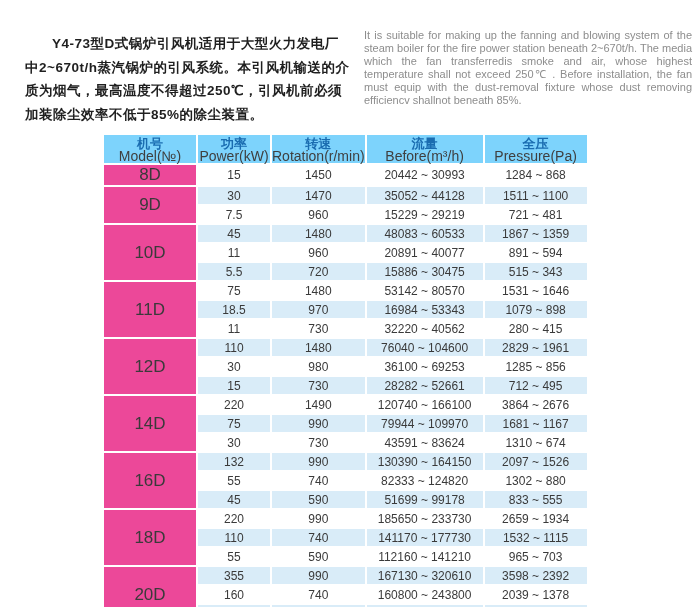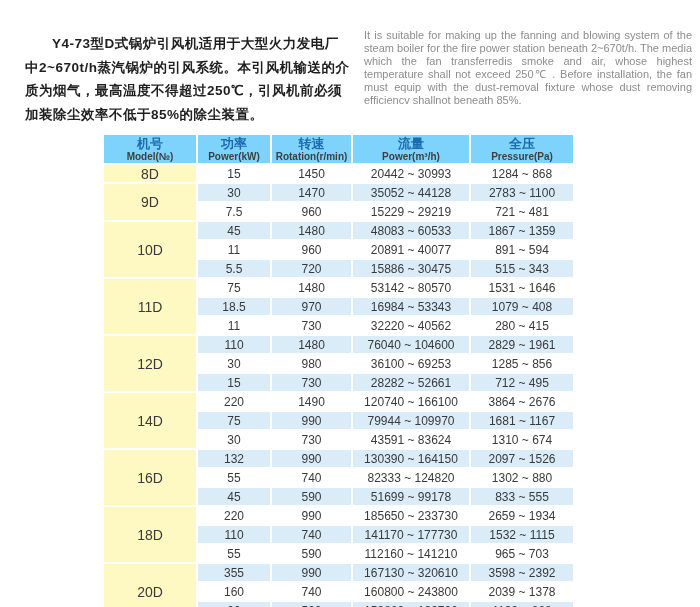--- a/index.html
+++ b/index.html
@@ -58,34 +58,34 @@
     display: block;
     color: #1a6cb0;
     font-size: 13px;
     font-weight: bold;
     line-height: 14px;
     padding-top: 1px;
   }
   .th-en {
     display: block;
     color: #3f3f3f;
-    font-size: 10px;
-    font-weight: bold;
+    font-size: 14px;
+    font-weight: normal;
     line-height: 11px;
     text-align: center;
   }
   tbody td {
     height: 17px;
     font-size: 12px;
     color: #3a3a3a;
     background: #ffffff;
   }
   tbody td.model {
-    background: #fef9c3;
-    font-size: 14px;
+    background: #ec4899;
+    font-size: 17px;
   }
   tbody tr.alt td.data { background: #d9ecf8; }
 </style>
 </head>
 <body>
 
 <div class="page">
 
   <div class="intro">
     <p class="intro-zh">Y4-73型D式锅炉引风机适用于大型火力发电厂中2~670t/h蒸汽锅炉的引风系统。本引风机输送的介质为烟气，最高温度不得超过250℃，引风机前必须加装除尘效率不低于85%的除尘装置。</p>
@@ -109,42 +109,42 @@
           <th>
             <span class="th-zh">功率</span>
             <span class="th-en">Power(kW)</span>
           </th>
           <th>
             <span class="th-zh">转速</span>
             <span class="th-en">Rotation(r/min)</span>
           </th>
           <th>
             <span class="th-zh">流量</span>
-            <span class="th-en">Power(m³/h)</span>
+            <span class="th-en">Before(m³/h)</span>
           </th>
           <th>
             <span class="th-zh">全压</span>
             <span class="th-en">Pressure(Pa)</span>
           </th>
         </tr>
       </thead>
     <tbody>
         <tr class="">
           <td class="model" rowspan="1">8D</td>
           <td class="data">15</td>
           <td class="data">1450</td>
           <td class="data">20442 ~ 30993</td>
           <td class="data">1284 ~ 868</td>
         </tr>
         <tr class="alt">
           <td class="model" rowspan="2">9D</td>
           <td class="data">30</td>
           <td class="data">1470</td>
           <td class="data">35052 ~ 44128</td>
-          <td class="data">2783 ~ 1100</td>
+          <td class="data">1511 ~ 1100</td>
         </tr>
         <tr class="">
           <td class="data">7.5</td>
           <td class="data">960</td>
           <td class="data">15229 ~ 29219</td>
           <td class="data">721 ~ 481</td>
         </tr>
         <tr class="alt">
           <td class="model" rowspan="3">10D</td>
           <td class="data">45</td>
@@ -168,21 +168,21 @@
           <td class="model" rowspan="3">11D</td>
           <td class="data">75</td>
           <td class="data">1480</td>
           <td class="data">53142 ~ 80570</td>
           <td class="data">1531 ~ 1646</td>
         </tr>
         <tr class="alt">
           <td class="data">18.5</td>
           <td class="data">970</td>
           <td class="data">16984 ~ 53343</td>
-          <td class="data">1079 ~ 408</td>
+          <td class="data">1079 ~ 898</td>
         </tr>
         <tr class="">
           <td class="data">11</td>
           <td class="data">730</td>
           <td class="data">32220 ~ 40562</td>
           <td class="data">280 ~ 415</td>
         </tr>
         <tr class="alt">
           <td class="model" rowspan="3">12D</td>
           <td class="data">110</td>

